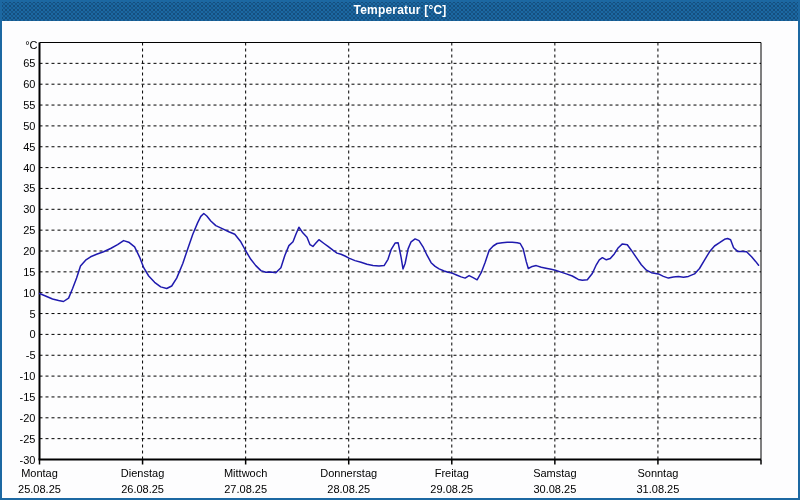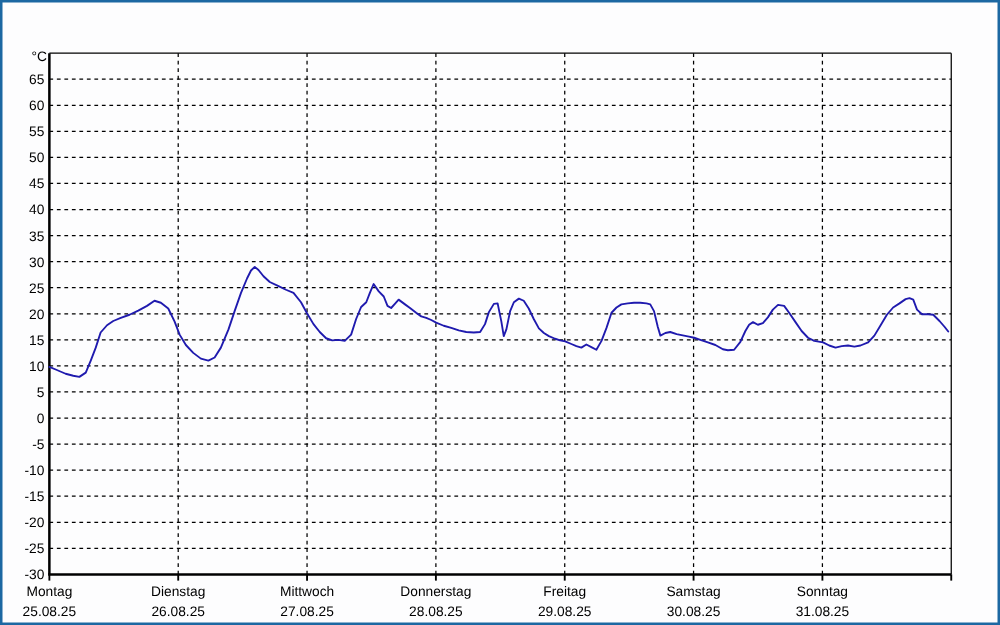--- a/index.html
+++ b/index.html
@@ -36,20 +36,23 @@
     white-space:nowrap;
   }
   svg.chart{position:absolute;top:0;left:0;z-index:1;}
   svg .ylab,svg .xlab{font-family:"Liberation Sans",sans-serif;font-size:11px;fill:#000;}
   svg .unitlab{font-family:"Liberation Sans",sans-serif;font-size:11px;fill:#000;}
 </style>
 </head>
 <body>
 
 <div class="window">
+  <div class="titlebar">
+    <span class="title-text">Temperatur [°C]</span>
+  </div>
   <svg class="chart" width="800" height="500" viewBox="0 0 800 500">
       <g>
         <line x1="39.5" y1="63.35000000000002" x2="761" y2="63.35000000000002" stroke="#000000" stroke-width="1" stroke-dasharray="3 3"></line>
         <line x1="39.5" y1="84.19999999999999" x2="761" y2="84.19999999999999" stroke="#000000" stroke-width="1" stroke-dasharray="3 3"></line>
         <line x1="39.5" y1="105.05000000000001" x2="761" y2="105.05000000000001" stroke="#000000" stroke-width="1" stroke-dasharray="3 3"></line>
         <line x1="39.5" y1="125.89999999999998" x2="761" y2="125.89999999999998" stroke="#000000" stroke-width="1" stroke-dasharray="3 3"></line>
         <line x1="39.5" y1="146.75" x2="761" y2="146.75" stroke="#000000" stroke-width="1" stroke-dasharray="3 3"></line>
         <line x1="39.5" y1="167.60000000000002" x2="761" y2="167.60000000000002" stroke="#000000" stroke-width="1" stroke-dasharray="3 3"></line>
         <line x1="39.5" y1="188.45" x2="761" y2="188.45" stroke="#000000" stroke-width="1" stroke-dasharray="3 3"></line>
         <line x1="39.5" y1="209.3" x2="761" y2="209.3" stroke="#000000" stroke-width="1" stroke-dasharray="3 3"></line>

